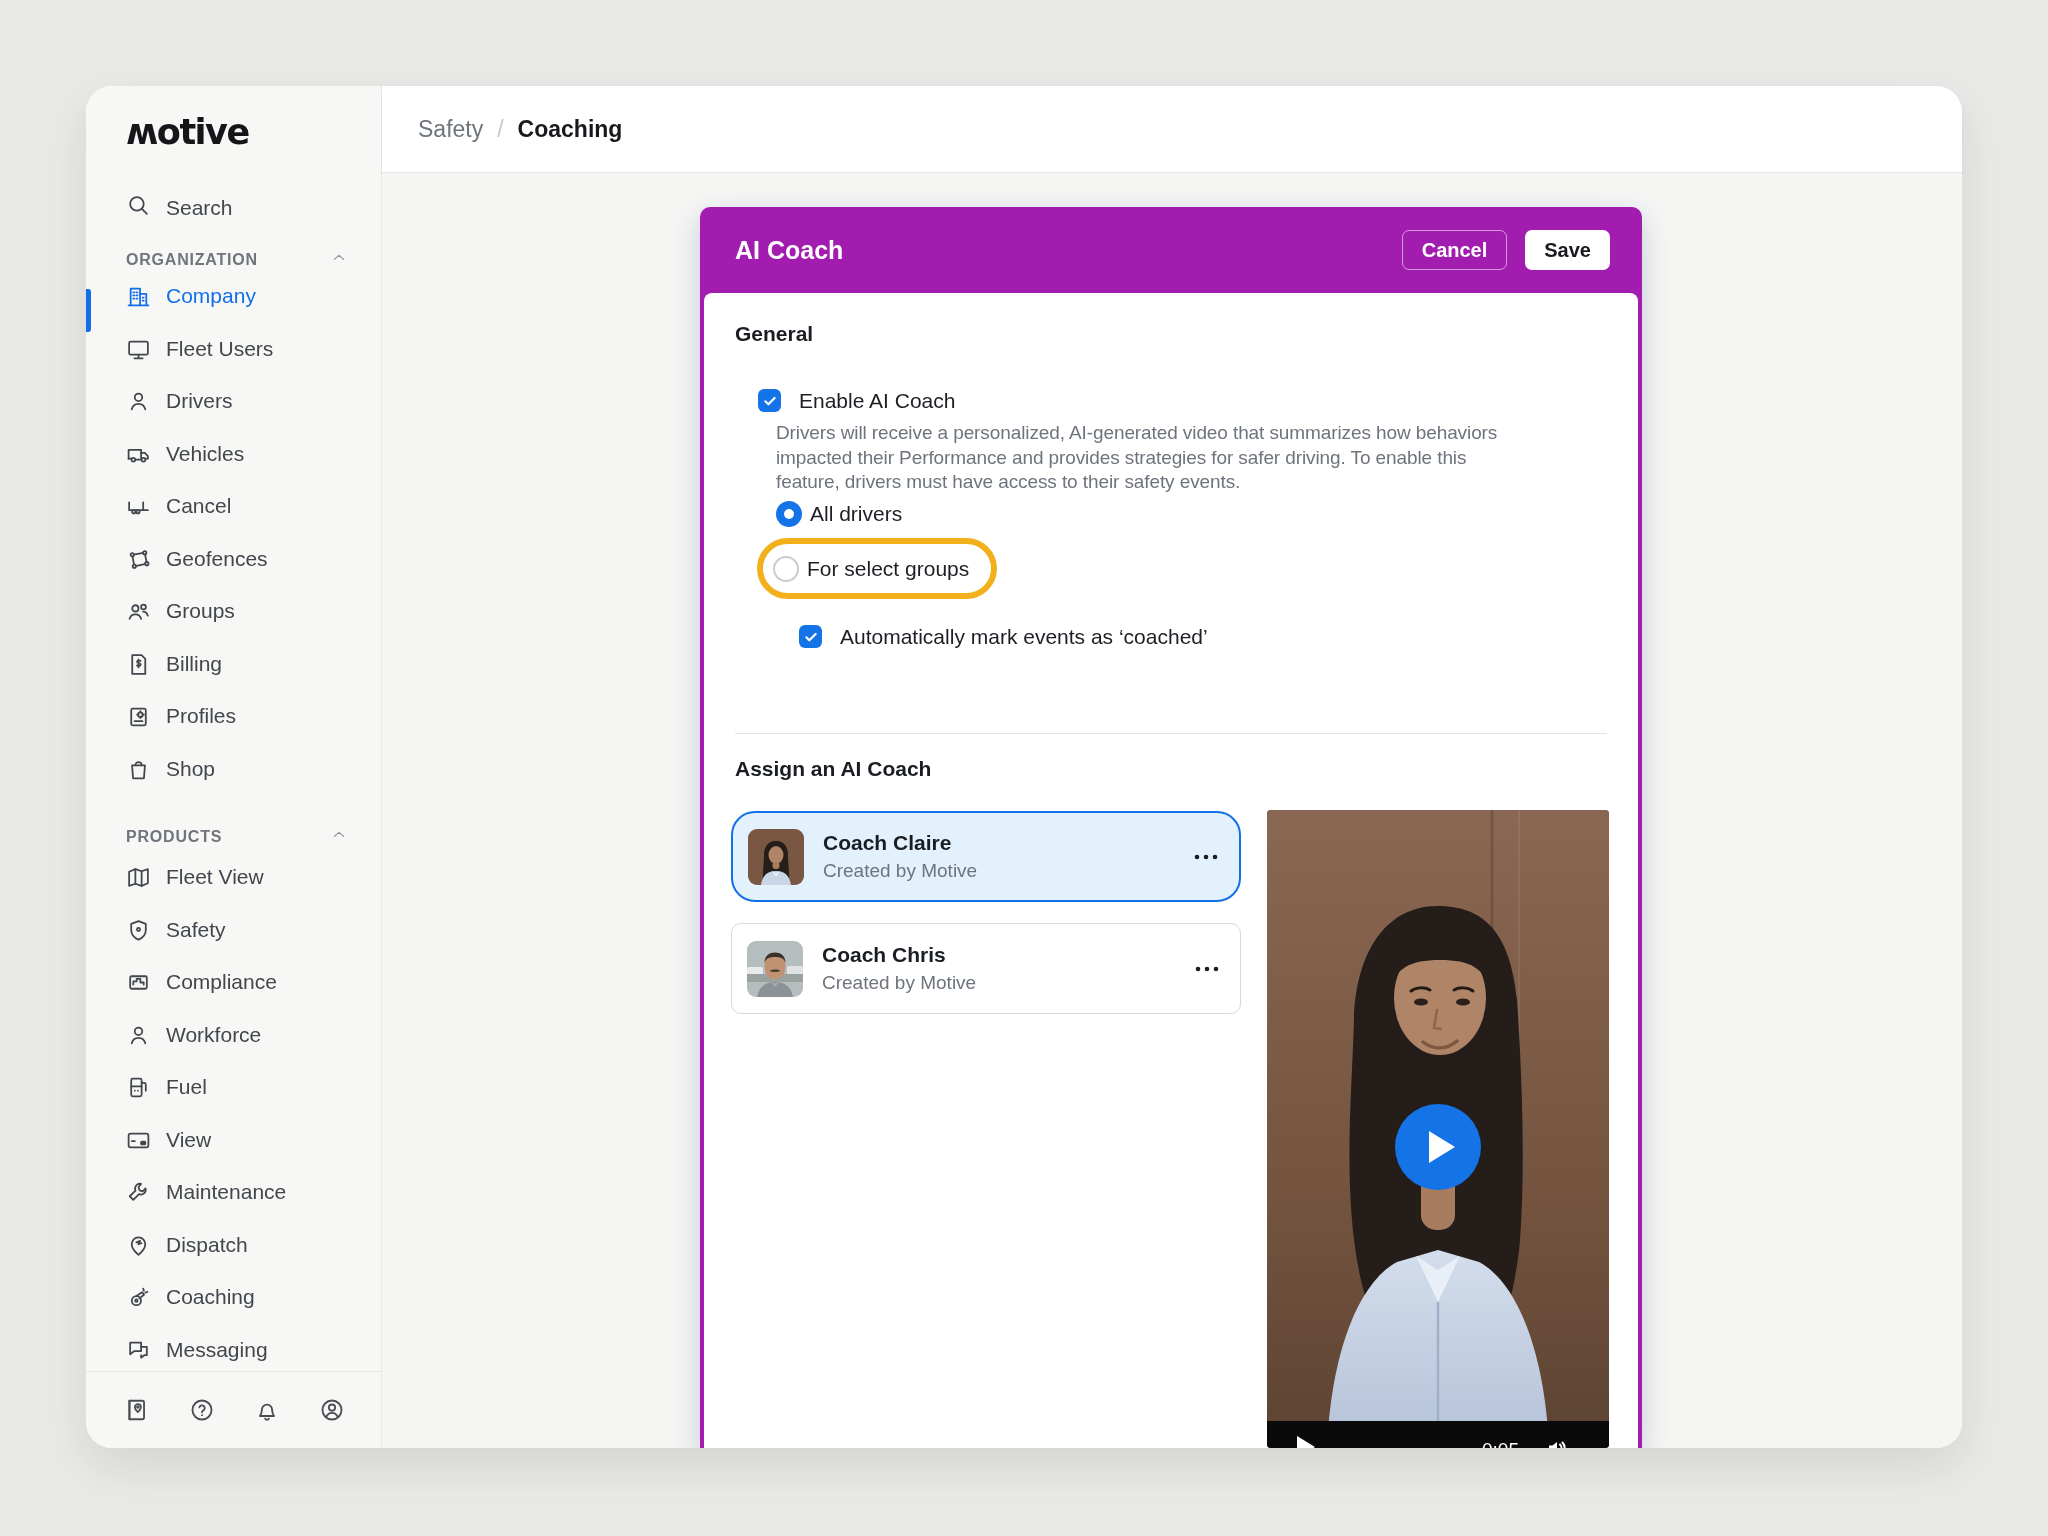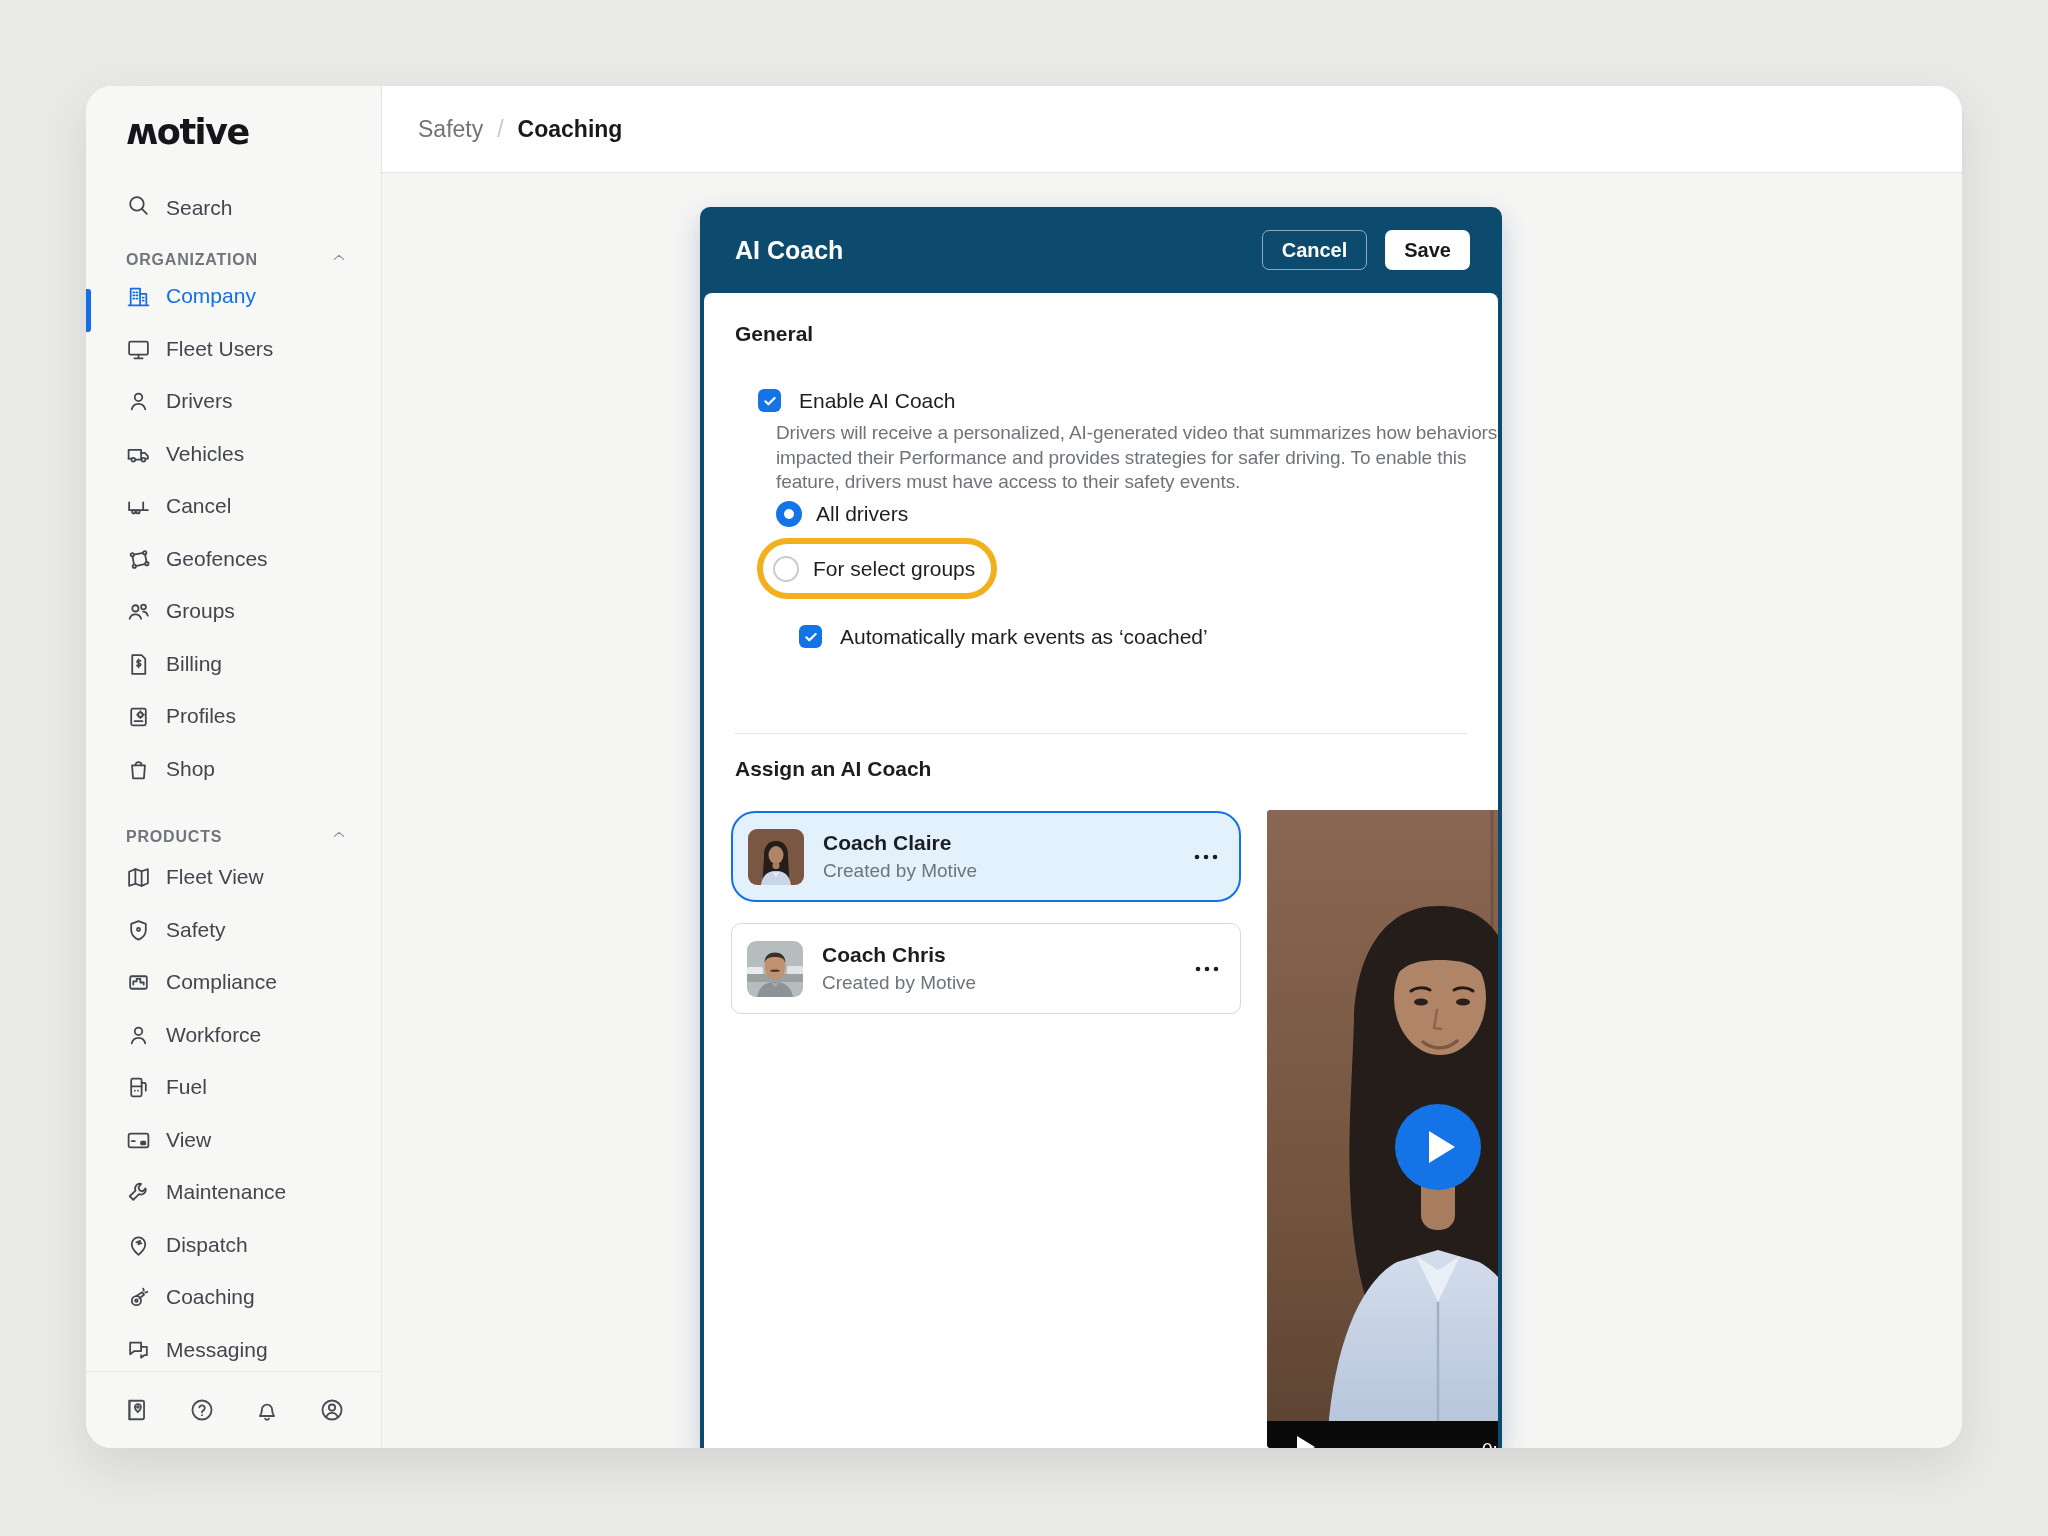--- a/index.html
+++ b/index.html
@@ -38,38 +38,38 @@
   .topbar { position:absolute; left:0; right:0; top:0; height:87px; background:#fff;
             border-radius:0 26px 0 0; border-bottom:1px solid #E4E4E2; box-shadow:0 2px 5px rgba(0,0,0,.04);
             display:flex; align-items:center; gap:14px; padding-left:36px; font-size:23px; }
   .crumb-parent { color:#6F747B; cursor:pointer; }
   .crumb-sep { color:#C4C7CB; }
   .crumb-current { color:#17191C; font-weight:700; }
   .main { position:absolute; left:0; right:0; top:87px; bottom:0; background:#F5F5F4;
           border-radius:0 0 26px 0; overflow:hidden; }
 
   
-  .panel { position:absolute; left:318px; top:34px; width:802px; bottom:0;
-           background:#0c4a6e; border-radius:10px 10px 0 0; box-shadow:0 10px 28px rgba(12,48,110,.20); }
+  .panel { position:absolute; left:318px; top:34px; width:942px; bottom:0;
+           background:#a21caf; border-radius:10px 10px 0 0; box-shadow:0 10px 28px rgba(12,48,110,.20); }
   .panel-header { height:86px; display:flex; align-items:center; padding:0 32px 0 35px; }
   .panel-title { flex:1; color:#fff; font-size:25px; font-weight:700; }
   .btn { height:40px; border-radius:7px; font-size:20px; font-weight:700; display:flex; align-items:center;
          padding:0 19px; cursor:pointer; }
   .btn-cancel { color:#fff; border:1.5px solid rgba(255,255,255,.55); margin-right:18px; }
   .btn-save { background:#fff; color:#17191C; }
   .panel-card { position:absolute; left:4px; right:4px; top:86px; bottom:0; background:#fff;
                 border-radius:8px 8px 0 0; overflow:hidden; }
 
   .h-section { position:absolute; font-size:21px; font-weight:700; color:#1A1D22; }
   .check-row { position:absolute; display:flex; align-items:flex-start; gap:18px; cursor:pointer;margin-left:23px; }
   .checkbox { width:23px; height:23px; border-radius:6px; background:#1473E6; display:flex;
               align-items:center; justify-content:center; flex:0 0 23px; }
   .check-label { font-size:21px; color:#1C1F24; }
   .desc { position:absolute; font-size:19px; line-height:24.5px; letter-spacing:-.1px; color:#6E747C; }
-  .radio-row { position:absolute; display:flex; align-items:center; gap:14px; cursor:pointer; }
+  .radio-row { position:absolute; display:flex; align-items:center; gap:8px; cursor:pointer; }
   .radio-on { width:26px; height:26px; border-radius:50%; border:8px solid #1473E6; background:#fff; flex:0 0 26px; }
   .radio-off { width:26px; height:26px; border-radius:50%; border:2px solid #C9CBCE; background:#fff; flex:0 0 26px; }
   .radio-label { font-size:21px; color:#1C1F24; }
   .highlight-ring { position:absolute; left:53px; top:245px; width:240px; height:61px;
                     border:6px solid #F2B01C; border-radius:31px; display:flex; align-items:center;
                     gap:14px; padding-left:10px; }
   .divider { position:absolute; left:31px; right:31px; height:1px; background:#E3E3E1; }
 
   .coach-card { position:absolute; left:27px; width:510px; height:91px; border-radius:10px;
                 display:flex; align-items:center; padding:0 20px 0 15px; gap:19px; cursor:pointer;

